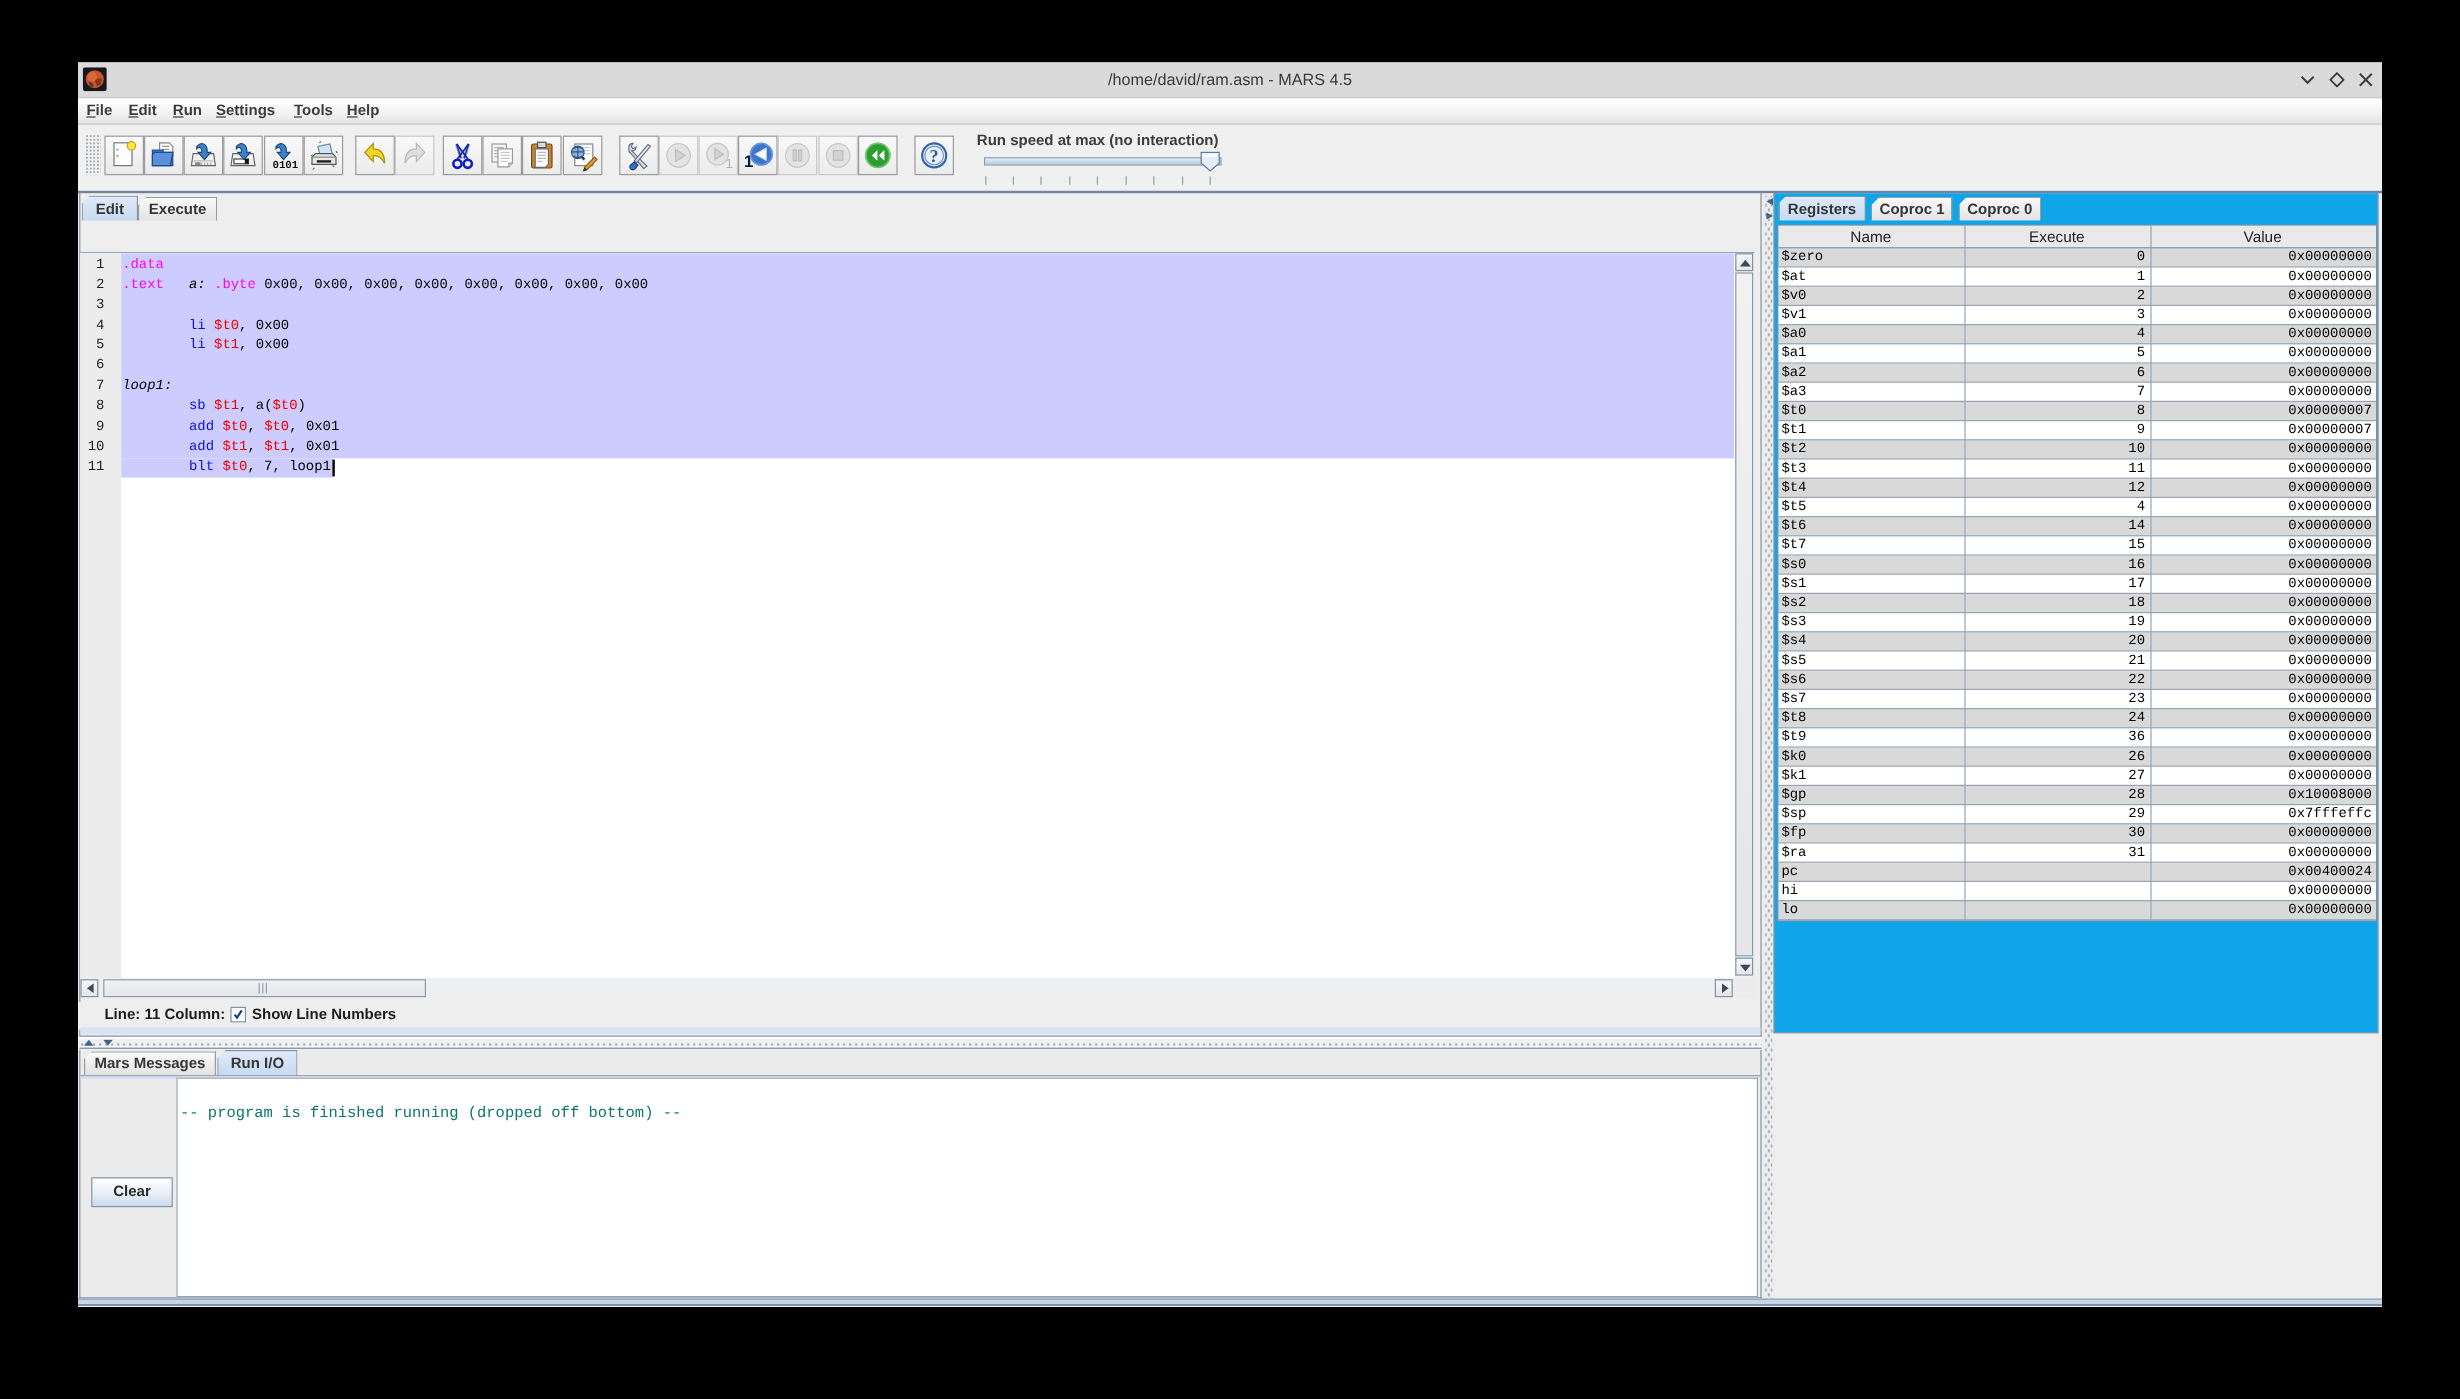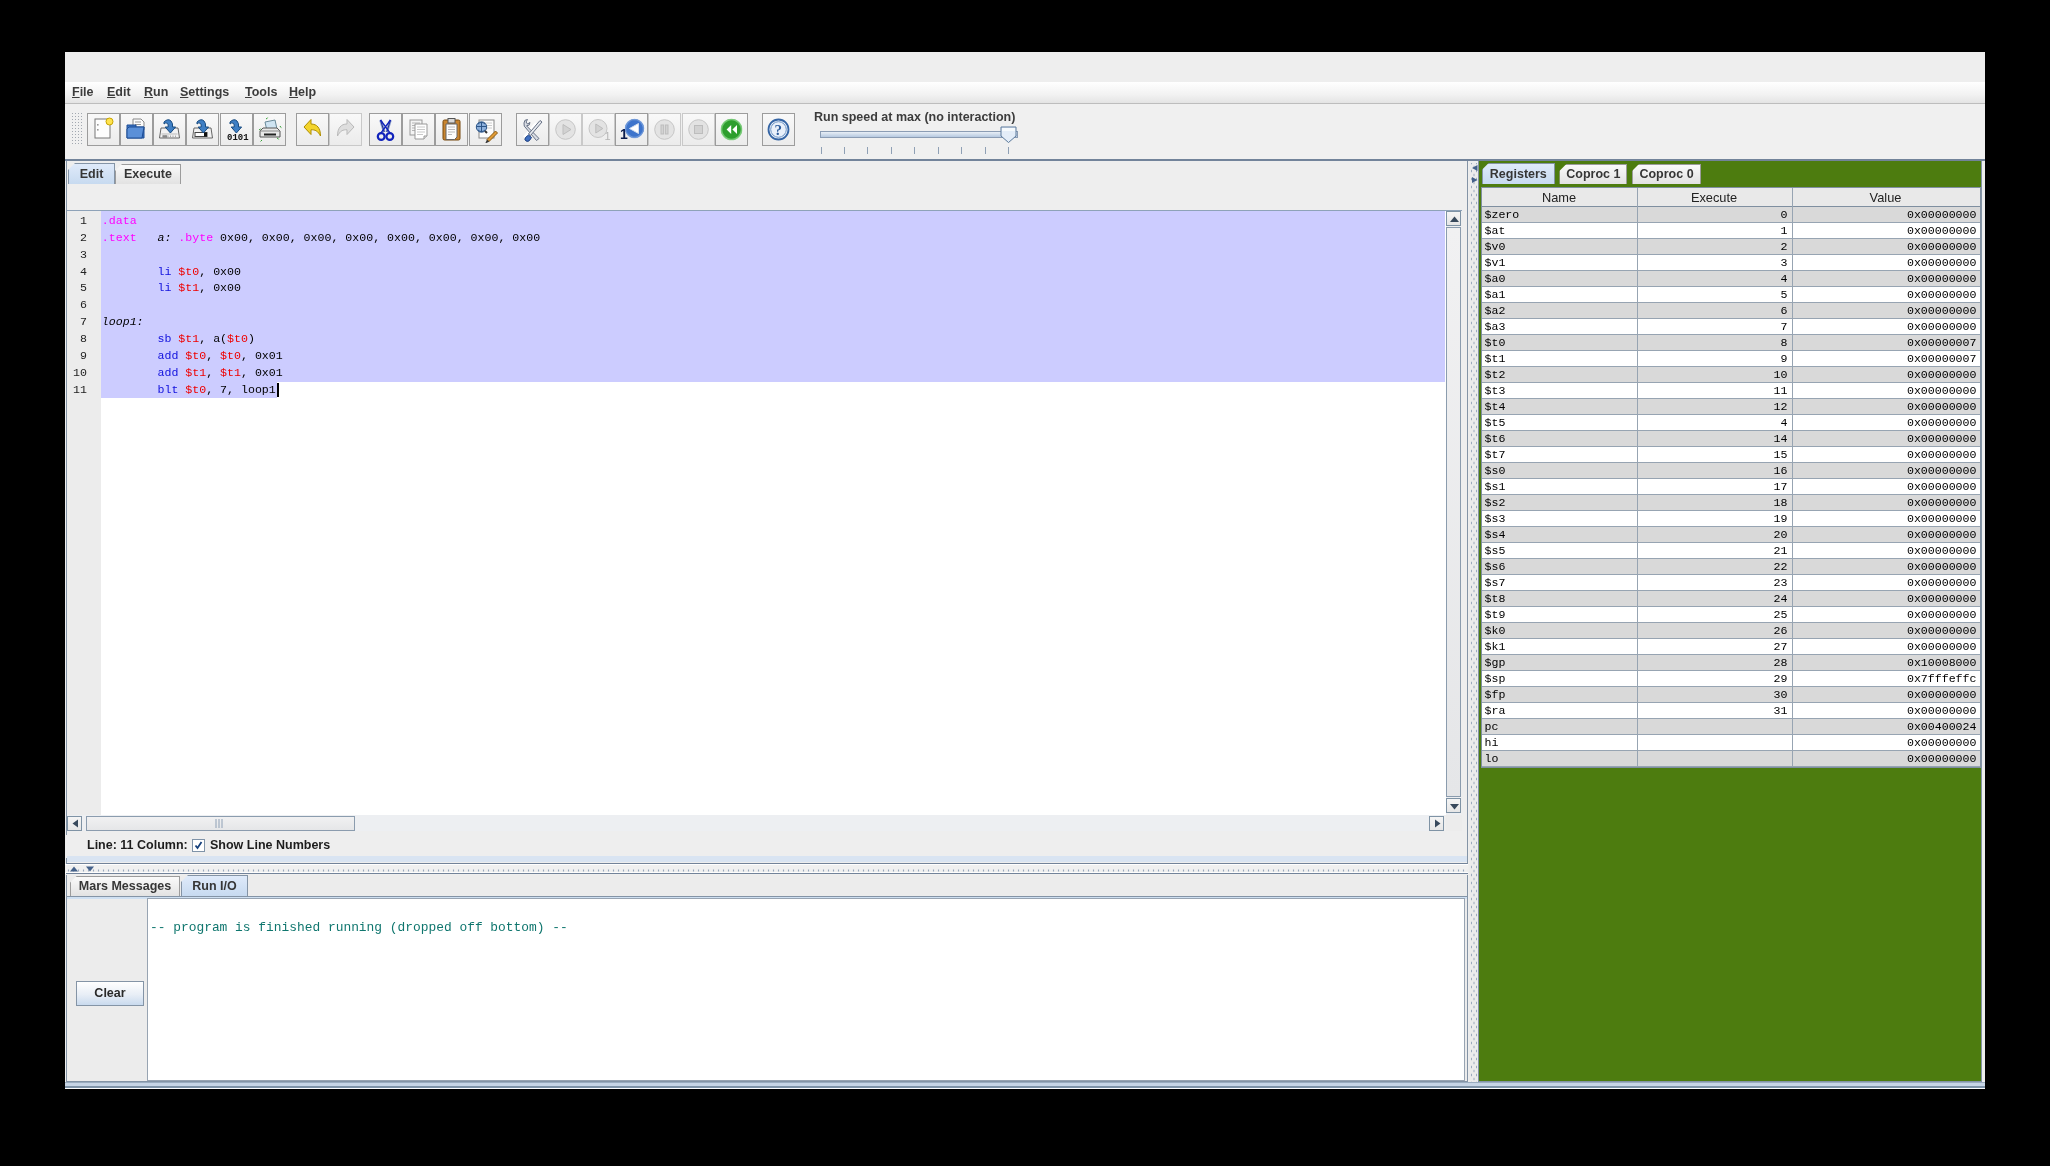--- a/index.html
+++ b/index.html
@@ -78,39 +78,58 @@
   
   #bpane{position:absolute;left:1px;top:823px;width:1402px;height:207px;box-sizing:border-box;
          border:1px solid #8494a6;border-top:none;background:#ececec;}
   #iowhite{position:absolute;left:80px;top:22.5px;width:1318px;height:183px;background:#fff;
            border:1px solid #98a4b2;box-sizing:border-box;}
   #iotext{position:absolute;left:2px;top:21px;font:12.9px/16px "Liberation Mono",monospace;color:#0f766e;white-space:pre;}
   #clearbtn{position:absolute;left:9px;top:106px;width:68px;height:25px;box-sizing:border-box;
             background:linear-gradient(#ffffff,#e8eef6 55%,#c9daee);border:1px solid #8494a6;
             font-size:12.5px;font-weight:bold;color:#2a2a2a;text-align:center;line-height:22px;}
   
-  #rpane{position:absolute;left:1413px;top:109px;width:504px;height:921px;box-sizing:border-box;
-         border:1px solid #8494a6;border-top:none;background:#4d7c0f;padding-left:44px;}
+  #rpane{position:absolute;left:1413px;top:109px;width:504px;height:700px;box-sizing:border-box;
+         border:1px solid #8494a6;border-top:none;background:#0ea5e9;padding-left:44px;}
   #regtable{position:absolute;left:1.5px;top:26px;width:500px;border:1px solid #7f8fa0;box-sizing:border-box;}
   .hrow{height:18px;background:#e9e9e9;border-bottom:1px solid #7f8fa0;}
   .hcell{position:absolute;font-size:12.8px;color:#222;text-align:center;top:1.5px;}
   .row{position:relative;height:15px;border-bottom:1px solid #97a4b2;font:11.6px/15px "Liberation Mono",monospace;color:#000;}
   .row.g{background:#d9d9d9;}
   .row.w{background:#ffffff;}
   .cn{position:absolute;left:3px;top:0;}
   .cm{position:absolute;left:155px;width:151px;top:0;text-align:right;}
   .cv{position:absolute;right:3px;top:0;}
   .vline{position:absolute;top:0;width:1px;background:#97a4b2;}
   
   #winbot{position:absolute;left:0;top:1030px;width:1920px;height:7px;
           background:linear-gradient(#9aacbf 0 1px,#c7d5e6 1px 4.5px,#7e93a8 4.5px 6px,#fbfdff 6px);}
 </style>
 </head>
 <body>
 <div id="win">
+  <div id="titlebar">
+    <div id="title">/home/david/ram.asm - MARS 4.5</div>
+    <svg class="abs" style="left:4px;top:4px" width="20" height="20">
+      <rect x="0" y="0" width="20" height="20" rx="2" fill="#17171d"></rect>
+      <circle cx="10" cy="10" r="7.5" fill="#c4552a"></circle>
+      <circle cx="8" cy="8" r="4" fill="#d96a35"></circle>
+      <path d="M10 11 l3 -2 3 1 -1 4 -3 2 z" fill="#8a3418"></path>
+      <path d="M5 12 l3 1 1 3 -3 1 z" fill="#5a3a30"></path>
+    </svg>
+    <svg class="abs" style="left:1851px;top:9px" width="15" height="11" fill="none" stroke="#3d3d3d" stroke-width="1.6">
+      <path d="M2 3 L7 8 L12 3"></path>
+    </svg>
+    <svg class="abs" style="left:1876px;top:8px" width="13" height="13" fill="none" stroke="#3d3d3d" stroke-width="1.5">
+      <path d="M6.5 1 L12 6.5 L6.5 12 L1 6.5 Z"></path>
+    </svg>
+    <svg class="abs" style="left:1900px;top:8px" width="13" height="13" fill="none" stroke="#3d3d3d" stroke-width="1.6">
+      <path d="M1.5 1.5 L11.5 11.5 M11.5 1.5 L1.5 11.5"></path>
+    </svg>
+  </div>
   <div id="menubar">
     <div class="menuitem" style="left:7px"><u>F</u>ile</div>
     <div class="menuitem" style="left:42px"><u>E</u>dit</div>
     <div class="menuitem" style="left:79px"><u>R</u>un</div>
     <div class="menuitem" style="left:115px"><u>S</u>ettings</div>
     <div class="menuitem" style="left:180px"><u>T</u>ools</div>
     <div class="menuitem" style="left:224px"><u>H</u>elp</div>
   </div>
   <div id="toolbar">
     <div id="handle"></div>
@@ -510,21 +529,21 @@
           <span class="cm">23</span>
           <span class="cv">0x00000000</span>
         </div>
       <div class="row g">
           <span class="cn">$t8</span>
           <span class="cm">24</span>
           <span class="cv">0x00000000</span>
         </div>
       <div class="row w">
           <span class="cn">$t9</span>
-          <span class="cm">25</span>
+          <span class="cm">36</span>
           <span class="cv">0x00000000</span>
         </div>
       <div class="row g">
           <span class="cn">$k0</span>
           <span class="cm">26</span>
           <span class="cv">0x00000000</span>
         </div>
       <div class="row w">
           <span class="cn">$k1</span>
           <span class="cm">27</span>

